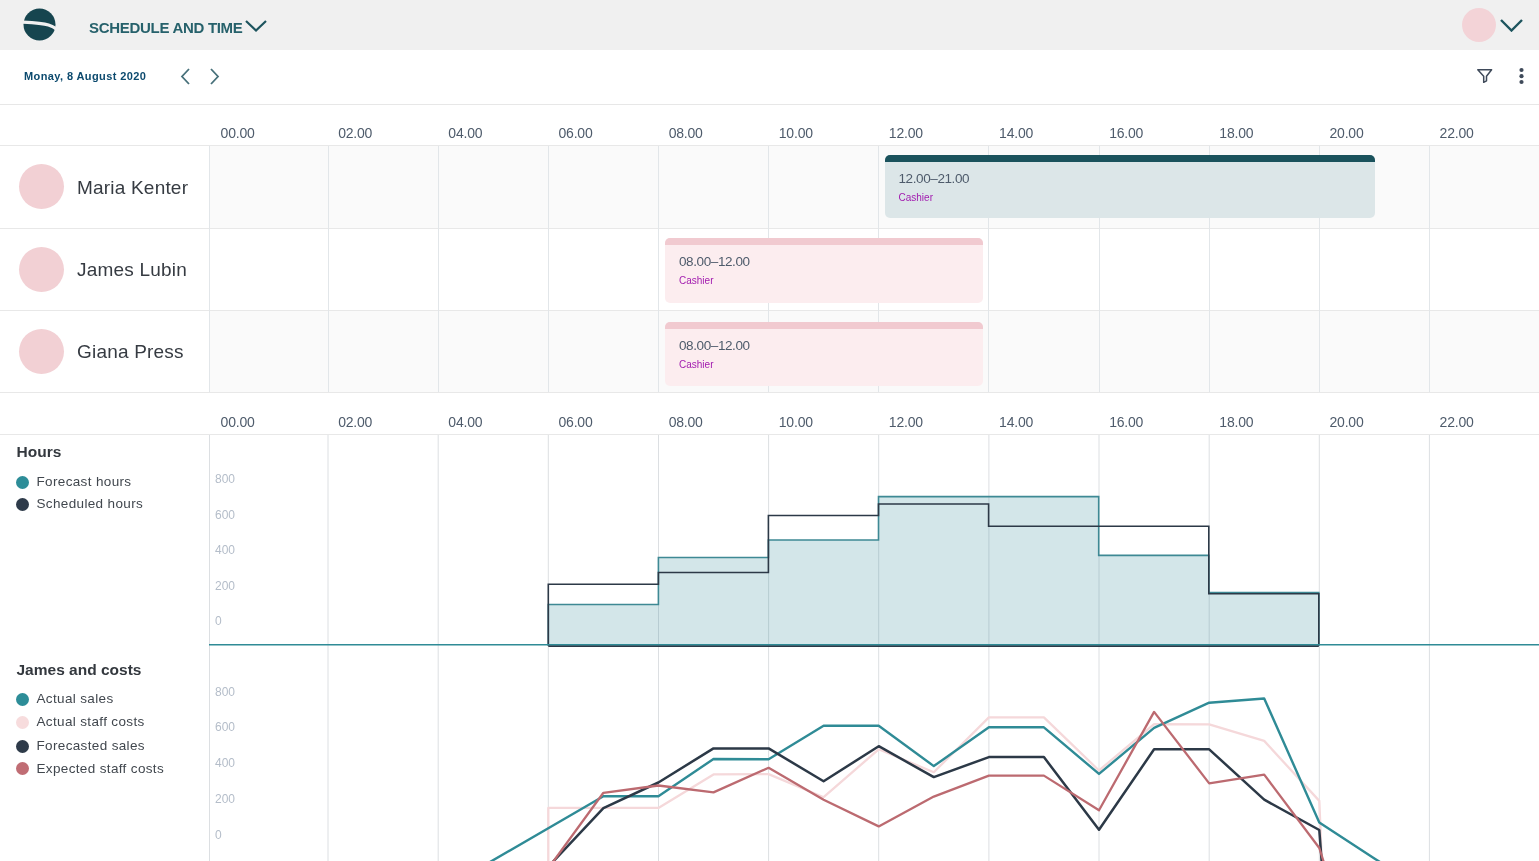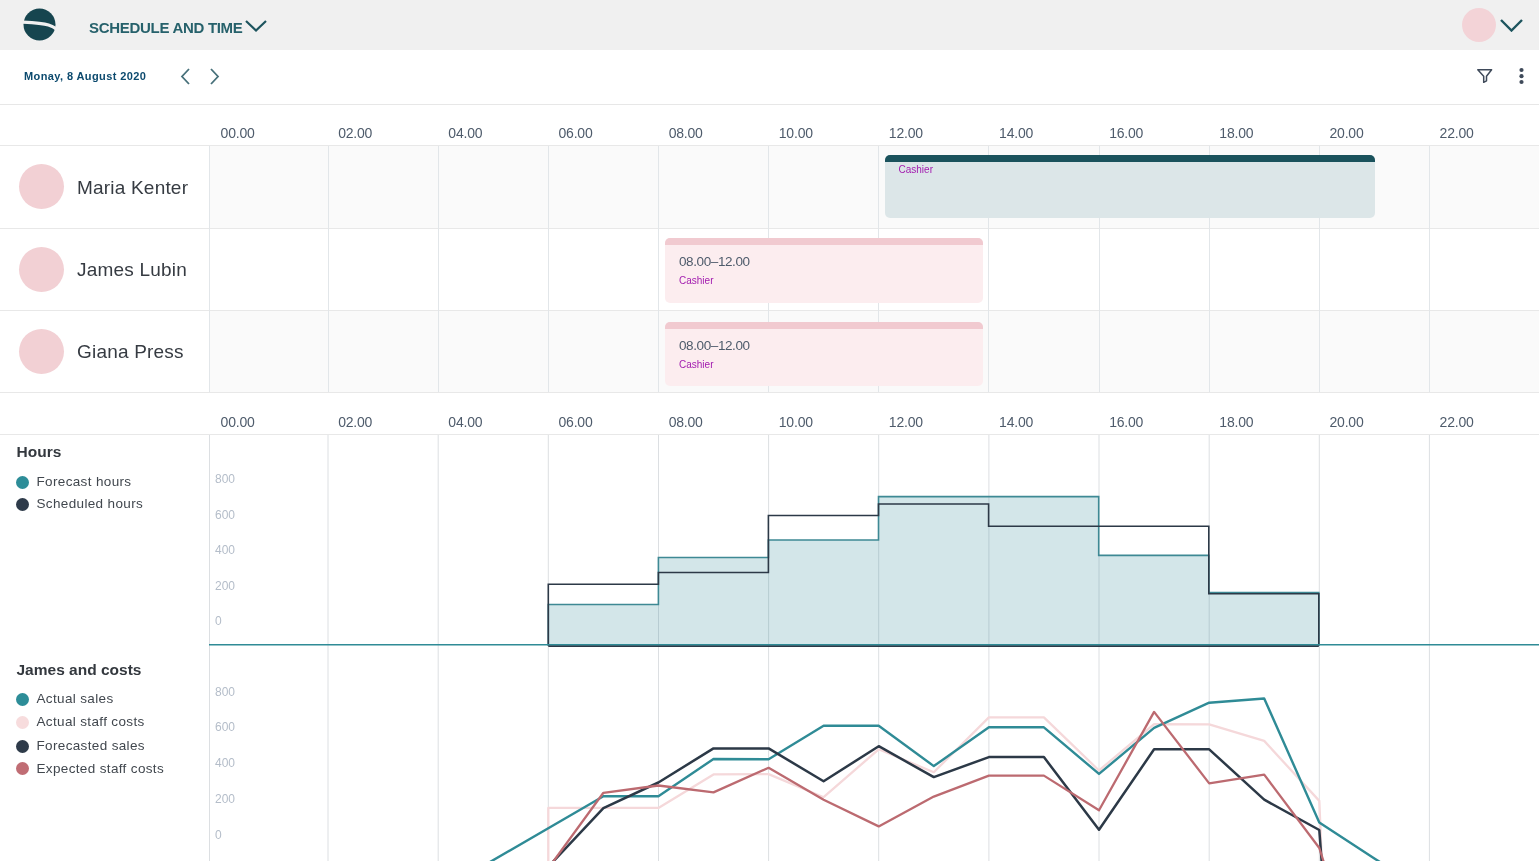--- a/index.html
+++ b/index.html
@@ -91,20 +91,21 @@
 
 <div class="avatar2" style="top:164px"></div>
 <div class="avatar2" style="top:247px"></div>
 <div class="avatar2" style="top:329px"></div>
 <div class="pname" style="top:177px">Maria Kenter</div>
 <div class="pname" style="top:259px">James Lubin</div>
 <div class="pname" style="top:341px">Giana Press</div>
 
 <div class="shift" style="left:884.5px;top:154.5px;width:490.5px;height:63.5px;background:#dce6e8">
   <div class="bar" style="background:#1a525c"></div>
+  <div class="t1">12.00–21.00</div>
   <div class="t2">Cashier</div>
 </div>
 <div class="shift" style="left:665px;top:238px;width:318px;height:65px;background:#fcedef">
   <div class="bar" style="background:#f1cad0"></div>
   <div class="t1">08.00–12.00</div>
   <div class="t2">Cashier</div>
 </div>
 <div class="shift" style="left:665px;top:321.5px;width:318px;height:64px;background:#fcedef">
   <div class="bar" style="background:#f1cad0"></div>
   <div class="t1">08.00–12.00</div>

